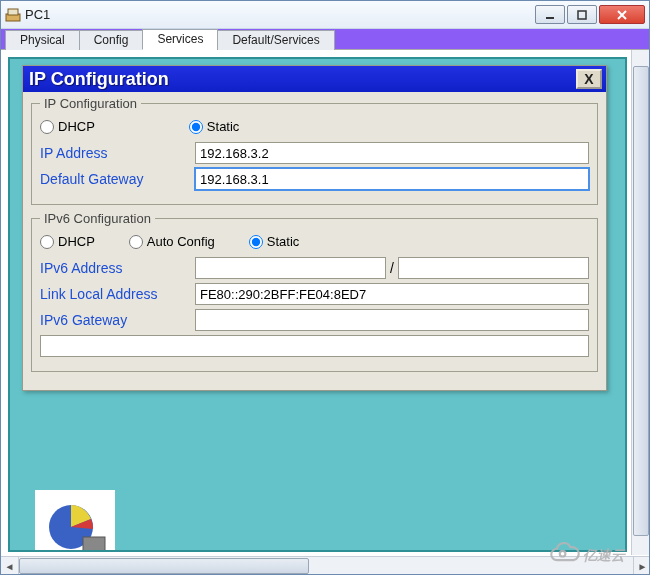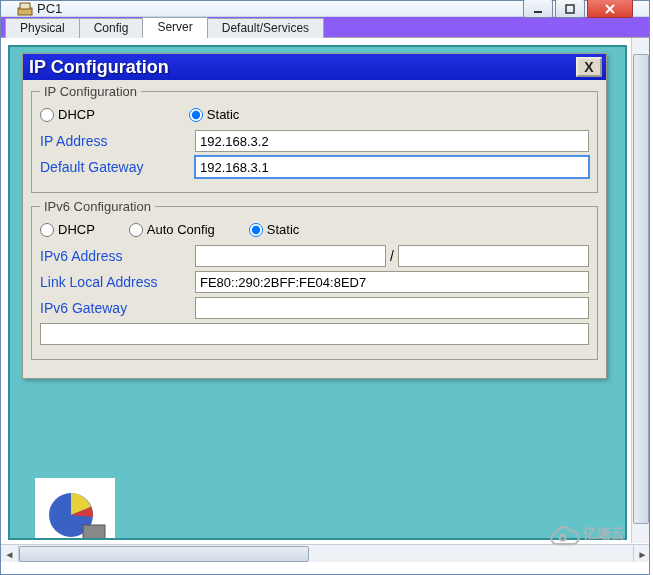--- a/index.html
+++ b/index.html
@@ -1,19 +1,19 @@
 <!DOCTYPE html>
 <html><head>
 <meta charset="utf-8">
 <style>
 * { box-sizing: border-box; margin: 0; padding: 0; }
 body { width: 653px; height: 575px; font-family: "Segoe UI", Tahoma, sans-serif; font-size: 12px; background: #fff; position: relative; overflow: hidden; }
 
 .window { width: 650px; height: 575px; border: 1px solid #6b8aad; background: #fff; position: relative; }
-.titlebar { height: 16px; background: linear-gradient(#f7fbff, #e6eef7); display: flex; align-items: center; padding: 0 16px; border-bottom: 1px solid #c8d6e6; }
+.titlebar { height: 28px; background: linear-gradient(#f7fbff, #e6eef7); display: flex; align-items: center; padding: 0 4px; border-bottom: 1px solid #c8d6e6; }
 .titlebar .ico { width: 16px; height: 16px; margin-right: 4px; display: inline-flex; align-items: center; justify-content: center; }
 .titlebar .title-text { flex: 1; font-size: 13px; color: #222; }
 .titlebar .winbtns { display: flex; gap: 2px; }
 .winbtn { width: 30px; height: 19px; border: 1px solid #7a8aa0; border-radius: 2px; background: linear-gradient(#f4f7fb,#d8e2ee); display: flex; align-items: center; justify-content: center; font-size: 10px; color: #333; }
 .winbtn.close { width: 46px; background: linear-gradient(#ee796d,#d94330); color: #fff; border-color: #a33; }
 
 .tabs { display: flex; background: #8b5cf6; height: 21px; border-bottom: 1px solid #aaa; padding-left: 4px; gap: 0; }
 .tab { padding: 2px 14px; border: 1px solid #a0a6ad; border-bottom: none; background: #e9edf2; font-size: 12px; color: #222; margin-right: -1px; position: relative; top: 1px; }
 .tab.active { background: #fff; border-bottom: 1px solid #fff; top: 0px; height: 21px; }
 
@@ -42,21 +42,21 @@
 .radio-row { display: flex; align-items: center; gap: 16px; margin: 2px 0 8px 0; }
 .radio-row label { font-size: 13px; display: flex; align-items: center; gap: 4px; margin-right: 18px; }
 .radio-row input[type=radio] { width: 14px; height: 14px; }
 .ipv6-row input.addr { flex: 1; }
 .ipv6-row .slash { margin: 0 4px; font-size: 14px; }
 .ipv6-row input.prefix { width: 40px; height: 22px; border: 1px solid #9a9a8c; background: #fff; padding: 0 4px; }
 
 .chart-icon { position: absolute; left: 25px; bottom: -10px; width: 80px; height: 70px; border:1px solid #fff; background:#fff; display:flex; align-items:center; justify-content:center;}
 .chart-icon svg { width: 64px; height: 64px; }
 
-.cloud-watermark { position: absolute; right: 6px; bottom: 10px; width: 100px; height: 40px; opacity: .9; pointer-events:none; display:flex; align-items:flex-start; gap:2px; color:#b4b4b6;}
+.cloud-watermark { position: absolute; right: 6px; bottom: 10px; width: 100px; height: 40px; opacity: .9; pointer-events:none; display:flex; align-items:flex-end; gap:2px; color:#b4b4b6;font-style:italic;}
 .cloud-watermark svg { width:34px; height:24px;}
 .cloud-watermark .wtxt { font-size:14px; font-weight:bold;}
 </style>
 </head>
 <body>
 
 <div class="window">
   <div class="titlebar">
     <span class="ico">
       <svg viewBox="0 0 16 16">
@@ -81,21 +81,21 @@
             <line x1="2" y1="1" x2="10" y2="9" stroke="#fff" stroke-width="2"></line>
             <line x1="10" y1="1" x2="2" y2="9" stroke="#fff" stroke-width="2"></line>
           </svg>
         </div>
     </div>
   </div>
 
   <div class="tabs">
     <div class="tab">Physical</div>
     <div class="tab">Config</div>
-    <div class="tab active">Server</div>
+    <div class="tab active">Services</div>
     <div class="tab">Default/Services</div>
   </div>
 
   <div class="content">
     <div class="teal-area">
 
       <div class="dialog">
         <div class="dlg-title">
           <span class="dlg-title-text">IP Configuration</span>
           <div class="dlg-close">X</div>

